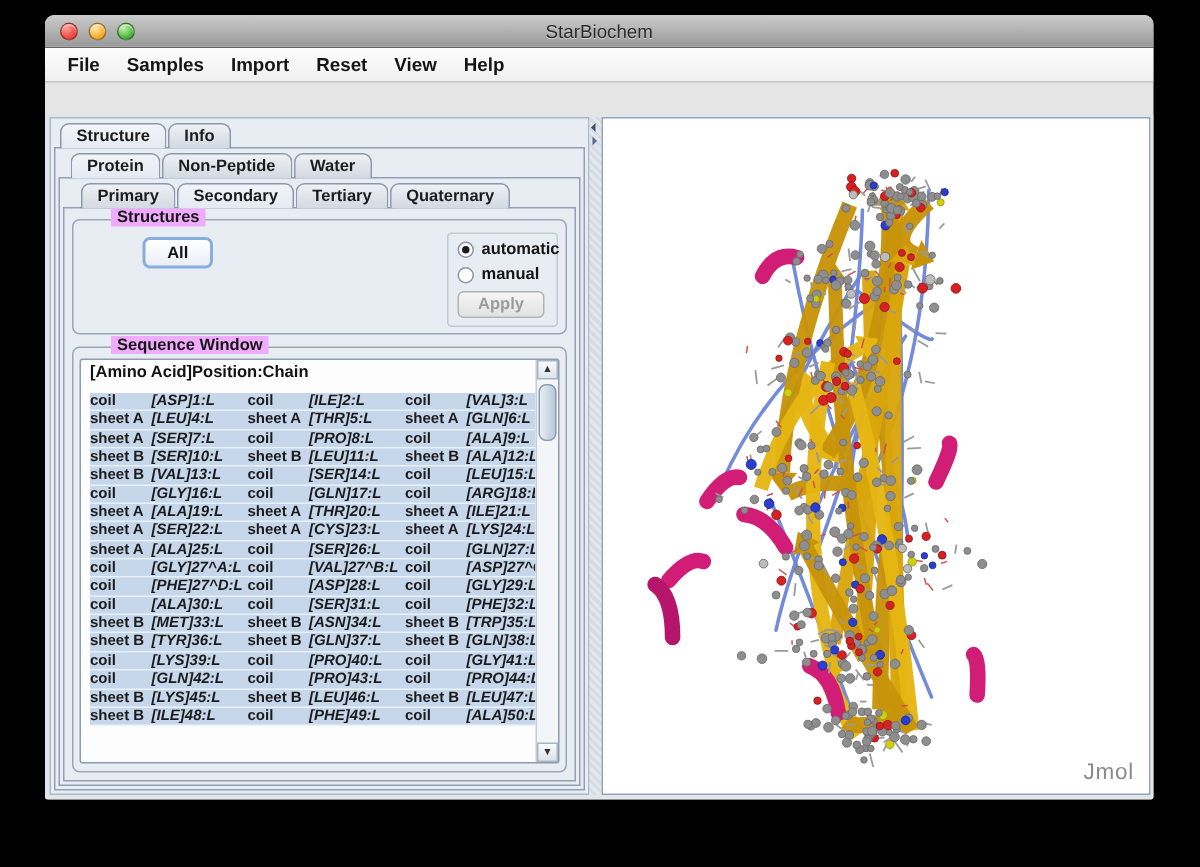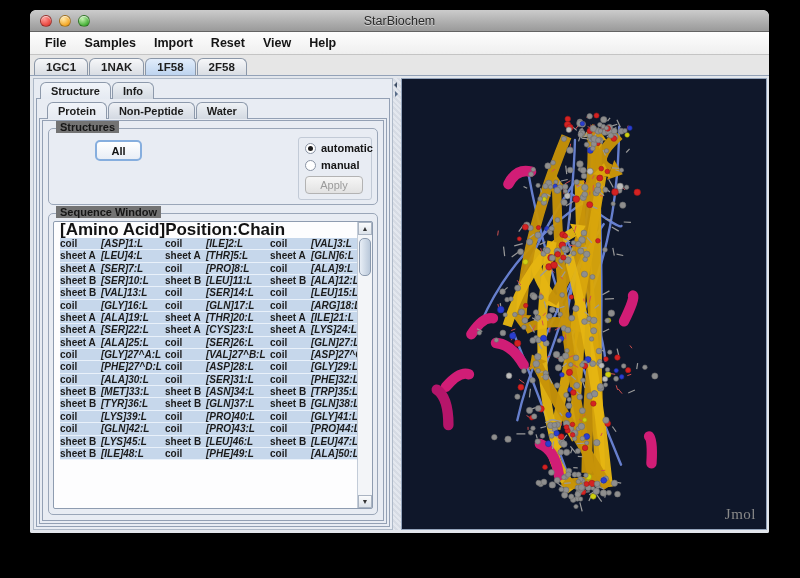--- a/index.html
+++ b/index.html
@@ -43,39 +43,39 @@
   .content { position:absolute; top:66px; left:0; right:0; bottom:0;
              background:#e2e6ec; display:flex; padding:2px 2px 3px 3px; }
   .left-pane { width:360px; background:#e8ecf3; position:relative; flex:none;
                border:1px solid #aeb9c8; padding:1px 2px 2px 2px;
                display:flex; flex-direction:column; }
   .divider { width:8px; flex:none; position:relative;
              background:repeating-linear-gradient(45deg,#e3e7ee 0 2px,#d6dbe4 2px 4px); }
   .div-arrow { position:absolute; left:1px; width:0; height:0; border:3px solid transparent; }
   .div-arrow.left  { top:4px;  border-right-color:#3f4f66; border-left:none; }
   .div-arrow.right { top:13px; border-left-color:#5a6e8a; border-right:none; left:2px; }
-  .right-pane { flex:1; background:#0f172a; border:1px solid #93a3ba; position:relative;
-                overflow:hidden;font-family:Liberation Serif, serif; }
+  .right-pane { flex:1; background:#ffffff; border:1px solid #93a3ba; position:relative;
+                overflow:hidden; }
 
   
   .swing-tabs { padding-left:4px; position:relative; height:18px; flex:none; }
   .swing-tabs.l2 { padding-left:8px; }
   .swing-tabs.l3 { padding-left:12px; }
   .swing-tab { display:inline-block; padding:2px 10px 2px; margin-right:1px;
                font-size:11px; font-weight:bold; color:#1c1c1c;
                border:1px solid #8d99ab; border-bottom:none; border-radius:6px 6px 0 0;
                background:linear-gradient(#eef1f5,#d3d9e2); position:relative; top:1px; }
   .swing-tab.selected { background:linear-gradient(#f1f4f9,#e5eaf2); z-index:3; }
   .pane-box { border:1px solid #93a0b4; flex:1; display:flex; flex-direction:column;
               background:#e8ecf3; padding:1px 2px 2px; min-height:0; }
 
   
   .group { border:1px solid #9aa6b8; border-radius:5px; margin:6px 3px 2px;
            position:relative; }
-  .group-title { position:absolute; top:-8px; left:7px; background:#737373;
+  .group-title { position:absolute; top:-8px; left:25px; background:#f0abfc;
                  padding:0 4px; font-size:11px; font-weight:bold; color:#161616; }
 
   .structures-group { height:77px; flex:none; }
   .struct-inner { display:flex; padding:8px 5px 4px 8px; height:100%; }
   .all-button { width:47px; height:21px; margin:3px 6px 0 38px; flex:none;
                 background:linear-gradient(#ffffff,#e9eef6);
                 border:2px solid #86aede; border-radius:5px;
                 font-size:11px; font-weight:bold; color:#111;
                 display:flex; align-items:center; justify-content:center; }
   .check-row { display:flex; align-items:center; margin-top:6px; gap:5px; }
@@ -88,41 +88,41 @@
                  width:74px; padding:4px 4px 4px 6px; flex:none; }
   .radio-row { display:flex; align-items:center; gap:5px; margin-bottom:5px; }
   .radio { width:11px; height:11px; border-radius:50%; background:#fff;
            border:1px solid #8a94a4; position:relative; flex:none; }
   .radio.on::after { content:""; position:absolute; left:2px; top:2px; width:5px; height:5px;
                      border-radius:50%; background:#1c1c1c; }
   .radio-label { font-size:11px; font-weight:bold; color:#141414; }
   .apply-button { width:58px; height:18px; margin-top:2px;
                   background:linear-gradient(#f6f6f6,#e2e2e2);
                   border:1px solid #b3b3b3; border-radius:4px;
-                  font-size:11px; font-weight:normal; color:#9b9b9b;
+                  font-size:11px; font-weight:bold; color:#9b9b9b;
                   display:flex; align-items:center; justify-content:center; }
 
   .slider-group { height:30px; flex:none; }
   .slider-inner { display:flex; align-items:center; padding:8px 8px 0 8px; }
   .slider-track { flex:1; height:5px; border:1px solid #98a1ac; border-radius:3px;
                   background:linear-gradient(#bfc7d0,#e9edf2); position:relative; }
   .slider-thumb { position:absolute; top:-5px; width:13px; height:10px;
                   background:linear-gradient(#fefefe,#c9ced6); border:1px solid #78818e;
                   border-bottom:none; border-radius:4px 4px 0 0; }
   .slider-thumb::after { content:""; position:absolute; top:9px; left:-1px;
                   border-left:6.5px solid transparent; border-right:6.5px solid transparent;
                   border-top:6px solid #cdd2d9; filter:drop-shadow(0 1px 0 #78818e); }
   .slider-value { font-size:11.5px; font-weight:bold; color:#141414; margin-left:10px; }
 
   .sequence-group { flex:1; margin-bottom:3px; min-height:0; }
   .seq-box { position:absolute; top:7px; left:4px; right:4px; bottom:5px;
              background:#fdfdfe; border:1px solid #8e9cb0; border-radius:2px;
              display:flex; }
   .seq-list { flex:1; overflow:hidden; padding:1px 0 0 6px; }
-  .seq-header { font-size:17px; font-weight:bold; color:#121212; height:15px;
+  .seq-header { font-size:11px; font-weight:bold; color:#121212; height:21px;
                 line-height:14px; }
   .seq-row { display:flex; height:12.35px; line-height:12.4px;
              background:#c6d7eb; border-bottom:1px solid #e9f1fa; }
   .seq-cell { width:105px; display:flex; flex:none; }
   .seq-type { width:41px; flex:none; font-size:10px; font-weight:bold; color:#1b1b1b; }
   .seq-res  { font-size:10px; font-weight:bold; color:#1b1b1b;font-style:italic; }
 
   .seq-scrollbar { width:15px; flex:none; border-left:1px solid #c3ccd8;
                    background:#f3f5f8; display:flex; flex-direction:column; }
   .sb-btn { height:13px; flex:none; background:linear-gradient(#fafbfc,#dde3ea);
@@ -154,29 +154,29 @@
 
   <div class="menubar">
       <div class="menu-item">File</div>
       <div class="menu-item">Samples</div>
       <div class="menu-item">Import</div>
       <div class="menu-item">Reset</div>
       <div class="menu-item">View</div>
       <div class="menu-item">Help</div>
     </div>
 
-  <div class="pdbtab-row"><div class="pdb-tab">1GC1</div><div class="pdb-tab">1NAK</div><div class="pdb-tab selected">1F58</div><div class="pdb-tab">2F58</div></div>
 
   <div class="content">
 
     <div class="left-pane">
       <div class="swing-tabs"><div class="swing-tab selected">Structure</div><div class="swing-tab">Info</div></div>
       <div class="pane-box">
         <div class="swing-tabs l2"><div class="swing-tab selected">Protein</div><div class="swing-tab">Non-Peptide</div><div class="swing-tab">Water</div></div>
         <div class="pane-box">
+          <div class="swing-tabs l3"><div class="swing-tab">Primary</div><div class="swing-tab selected">Secondary</div><div class="swing-tab">Tertiary</div><div class="swing-tab">Quaternary</div></div>
           <div class="pane-box">
 
             <div class="group structures-group">
               <div class="group-title">Structures</div>
               <div class="struct-inner">
                 <div class="all-button">All</div>
                 <div class="radio-panel">
                   <div>
                       <div class="radio-row">
                         <div class="radio on"></div>

